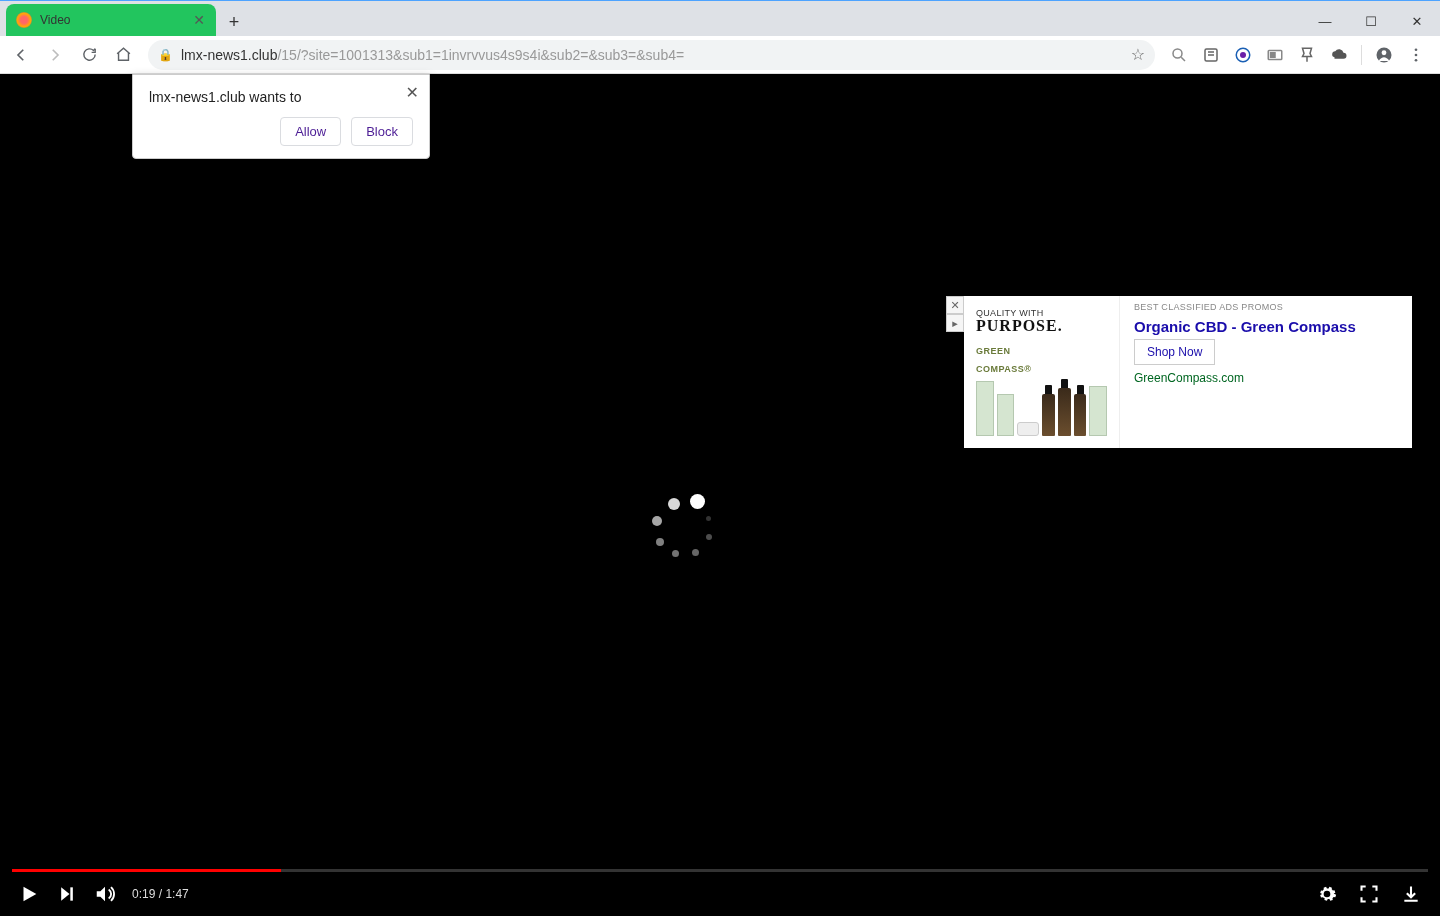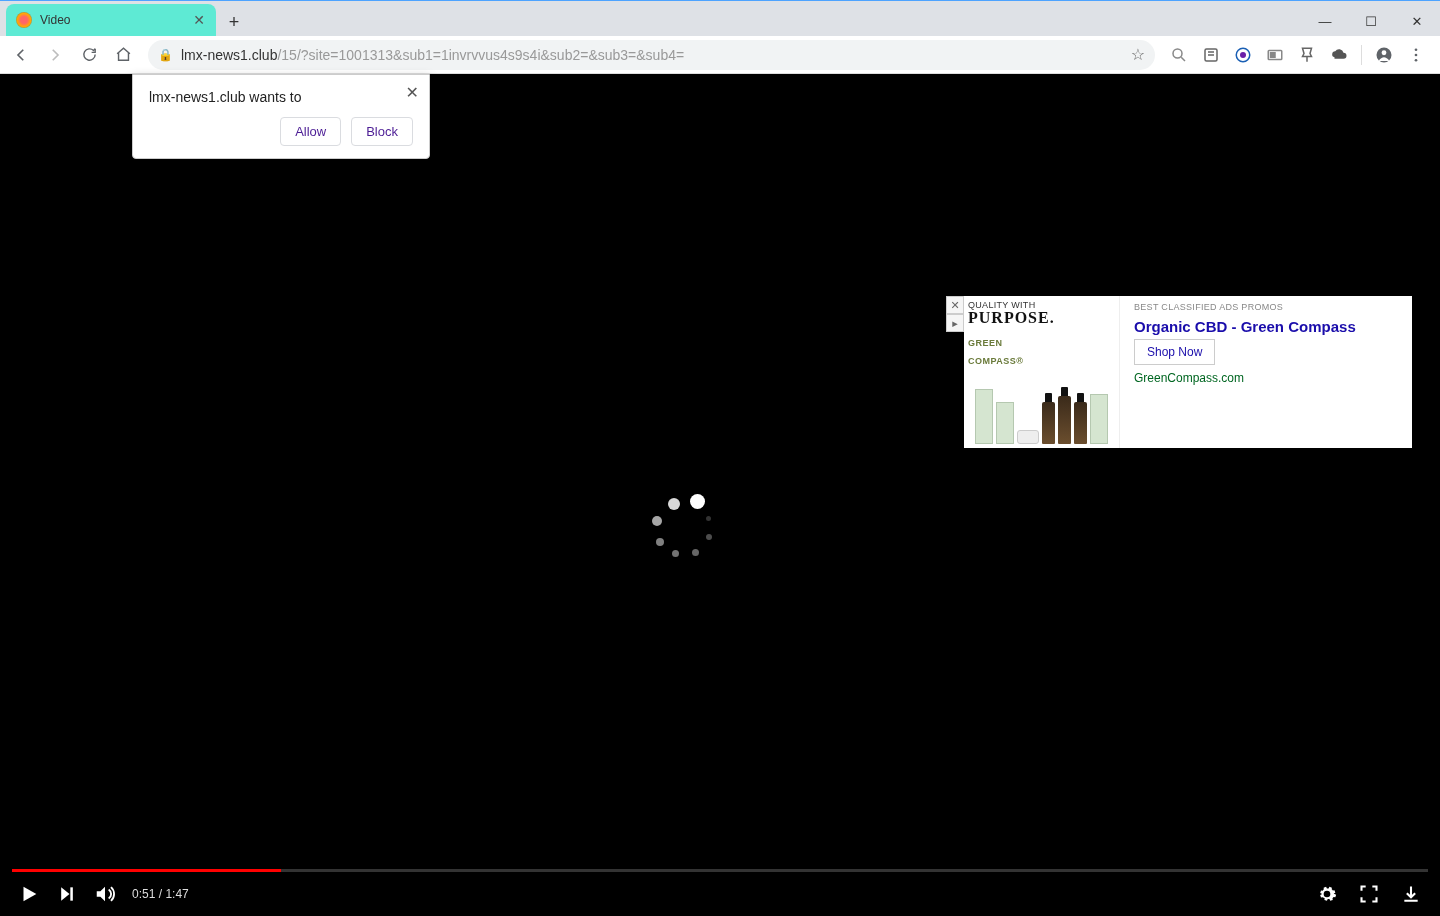--- a/index.html
+++ b/index.html
@@ -1,20 +1,20 @@
 <!DOCTYPE html>
 <html><head>
 <meta charset="utf-8">
 <style>
 * { margin:0; padding:0; box-sizing:border-box; font-family:"Segoe UI",Arial,sans-serif; }
 body { width:1440px; height:916px; background:#fff; overflow:hidden; position:relative; }
 
 
 .tabstrip { height:36px; background:#dee1e6; display:flex; align-items:flex-end; border-top:1px solid #4da3ff; }
-.tab { margin-left:6px; height:32px; background:#5eead4; border-radius:8px 8px 0 0; display:flex; align-items:center; padding:16px 10px; min-width:210px; gap:8px; font-size:12px; color:#333;text-align:right; }
+.tab { margin-left:6px; height:32px; background:#22c55e; border-radius:8px 8px 0 0; display:flex; align-items:center; padding:16px 10px; min-width:210px; gap:8px; font-size:12px; color:#333;text-align:right; }
 .tab .favicon { width:16px; height:16px; background:radial-gradient(circle,#f66 30%,#fa0 60%,#06c 90%); border-radius:50%; }
 .tab .close { width:14px; height:14px; display:flex; align-items:center; justify-content:center; color:#555; margin-left:auto; font-size:14px; }
 .newtab { width:28px; height:28px; display:flex; align-items:center; justify-content:center; color:#333; font-size:18px; margin-left:4px; }
 .winctrl { margin-left:auto; display:flex; }
 .winctrl div { width:46px; height:30px; display:flex; align-items:center; justify-content:center; color:#333; font-size:13px; }
 
 
 .toolbar { height:38px; background:#fff; display:flex; align-items:center; padding:0 6px; gap:4px; border-bottom:1px solid #ddd; }
 .tbtn { width:30px; height:30px; display:flex; align-items:center; justify-content:center; color:#5f6368; border-radius:50%; }
 .tbtn.disabled { color:#bdbdbd; }
@@ -47,21 +47,21 @@
 .d4{width:8px;height:8px;left:6px;top:44px;opacity:.5}
 .d5{width:7px;height:7px;left:22px;top:56px;opacity:.45}
 .d6{width:7px;height:7px;left:42px;top:55px;opacity:.4}
 .d7{width:6px;height:6px;left:56px;top:40px;opacity:.3}
 .d8{width:5px;height:5px;left:56px;top:22px;opacity:.2}
 
 
 .ad { position:absolute; right:28px; top:222px; width:448px; height:152px; background:#fff; display:flex; z-index:5; }
 .ad-ctrls { position:absolute; left:-18px; top:0; display:flex; flex-direction:column; }
 .ad-ctrls div { width:18px; height:18px; background:#f5f5f5; border:1px solid #ccc; margin-bottom:0; display:flex; align-items:center; justify-content:center; font-size:11px; color:#666; }
-.ad-left { width:156px; background:#fff; border-right:1px solid #eee; display:flex; flex-direction:column; padding:4px; }
+.ad-left { width:156px; background:#fff; border-right:1px solid #eee; display:flex; flex-direction:column; padding:12px; }
 .ad-tag { font-size:9px; color:#333; letter-spacing:0.3px; }
 .ad-purpose { font-family:Liberation Serif, serif; font-size:16px; font-weight:900; letter-spacing:1px; color:#111; line-height:1; margin-bottom:6px; }
 .ad-brand { font-size:9px; color:#6a7a3a; font-weight:600; letter-spacing:0.5px; }
 .ad-prodimg { flex:1; display:flex; align-items:flex-end; justify-content:center; gap:3px; }
 .bottle { width:13px; background:linear-gradient(#3a2a1a,#6b4e2e); border-radius:2px 2px 1px 1px; position:relative; }
 .bottle::before { content:""; position:absolute; top:-9px; left:3px; width:7px; height:9px; background:#111; border-radius:1px 1px 0 0; }
 .box { width:18px; background:#d5e5d0; border:1px solid #b5c8b0; }
 .jar { width:22px; height:14px; background:#eee; border-radius:3px; border:1px solid #ccc; }
 .ad-right { flex:1; padding:6px 14px; display:flex; flex-direction:column; }
 .ad-cat { font-size:9px; color:#888; letter-spacing:0.3px; margin-bottom:6px; }
@@ -232,21 +232,21 @@
           <path d="M5 4l10 8-10 8z"></path>
           <rect x="16" y="4" width="3" height="16"></rect>
         </svg>
       </div>
     <div class="vbtn">
         <svg viewBox="0 0 24 24" width="22" height="22" fill="#fff">
           <path d="M3 9v6h4l5 5V4L7 9H3z"></path>
           <path d="M16 7a6 6 0 0 1 0 10M18.5 4.5a10 10 0 0 1 0 15" fill="none" stroke="#fff" stroke-width="2"></path>
         </svg>
       </div>
-    <div class="vtime"><span>0:51</span> / <span>1:47</span></div>
+    <div class="vtime"><span>0:19</span> / <span>1:47</span></div>
     <div class="vright">
       <div class="vbtn">
           <svg viewBox="0 0 24 24" width="20" height="20" fill="#fff">
             <path d="M12 8a4 4 0 1 0 0 8 4 4 0 0 0 0-8zm9 4l2 1-1 3-2-.3a8 8 0 0 1-1.4 1.4l.3 2-3 1-1-2h-2l-1 2-3-1 .3-2A8 8 0 0 1 6.8 16L4.8 16.3l-1-3 2-1v-.6l-2-1 1-3 2 .3A8 8 0 0 1 8.2 6.4L7.9 4.4l3-1 1 2h2l1-2 3 1-.3 2a8 8 0 0 1 1.4 1.4l2-.3 1 3-2 1z"></path>
           </svg>
         </div>
       <div class="vbtn">
           <svg viewBox="0 0 24 24" width="20" height="20" fill="none" stroke="#fff" stroke-width="2.5">
             <path d="M3 8V3h5M21 8V3h-5M3 16v5h5M21 16v5h-5"></path>
           </svg>

